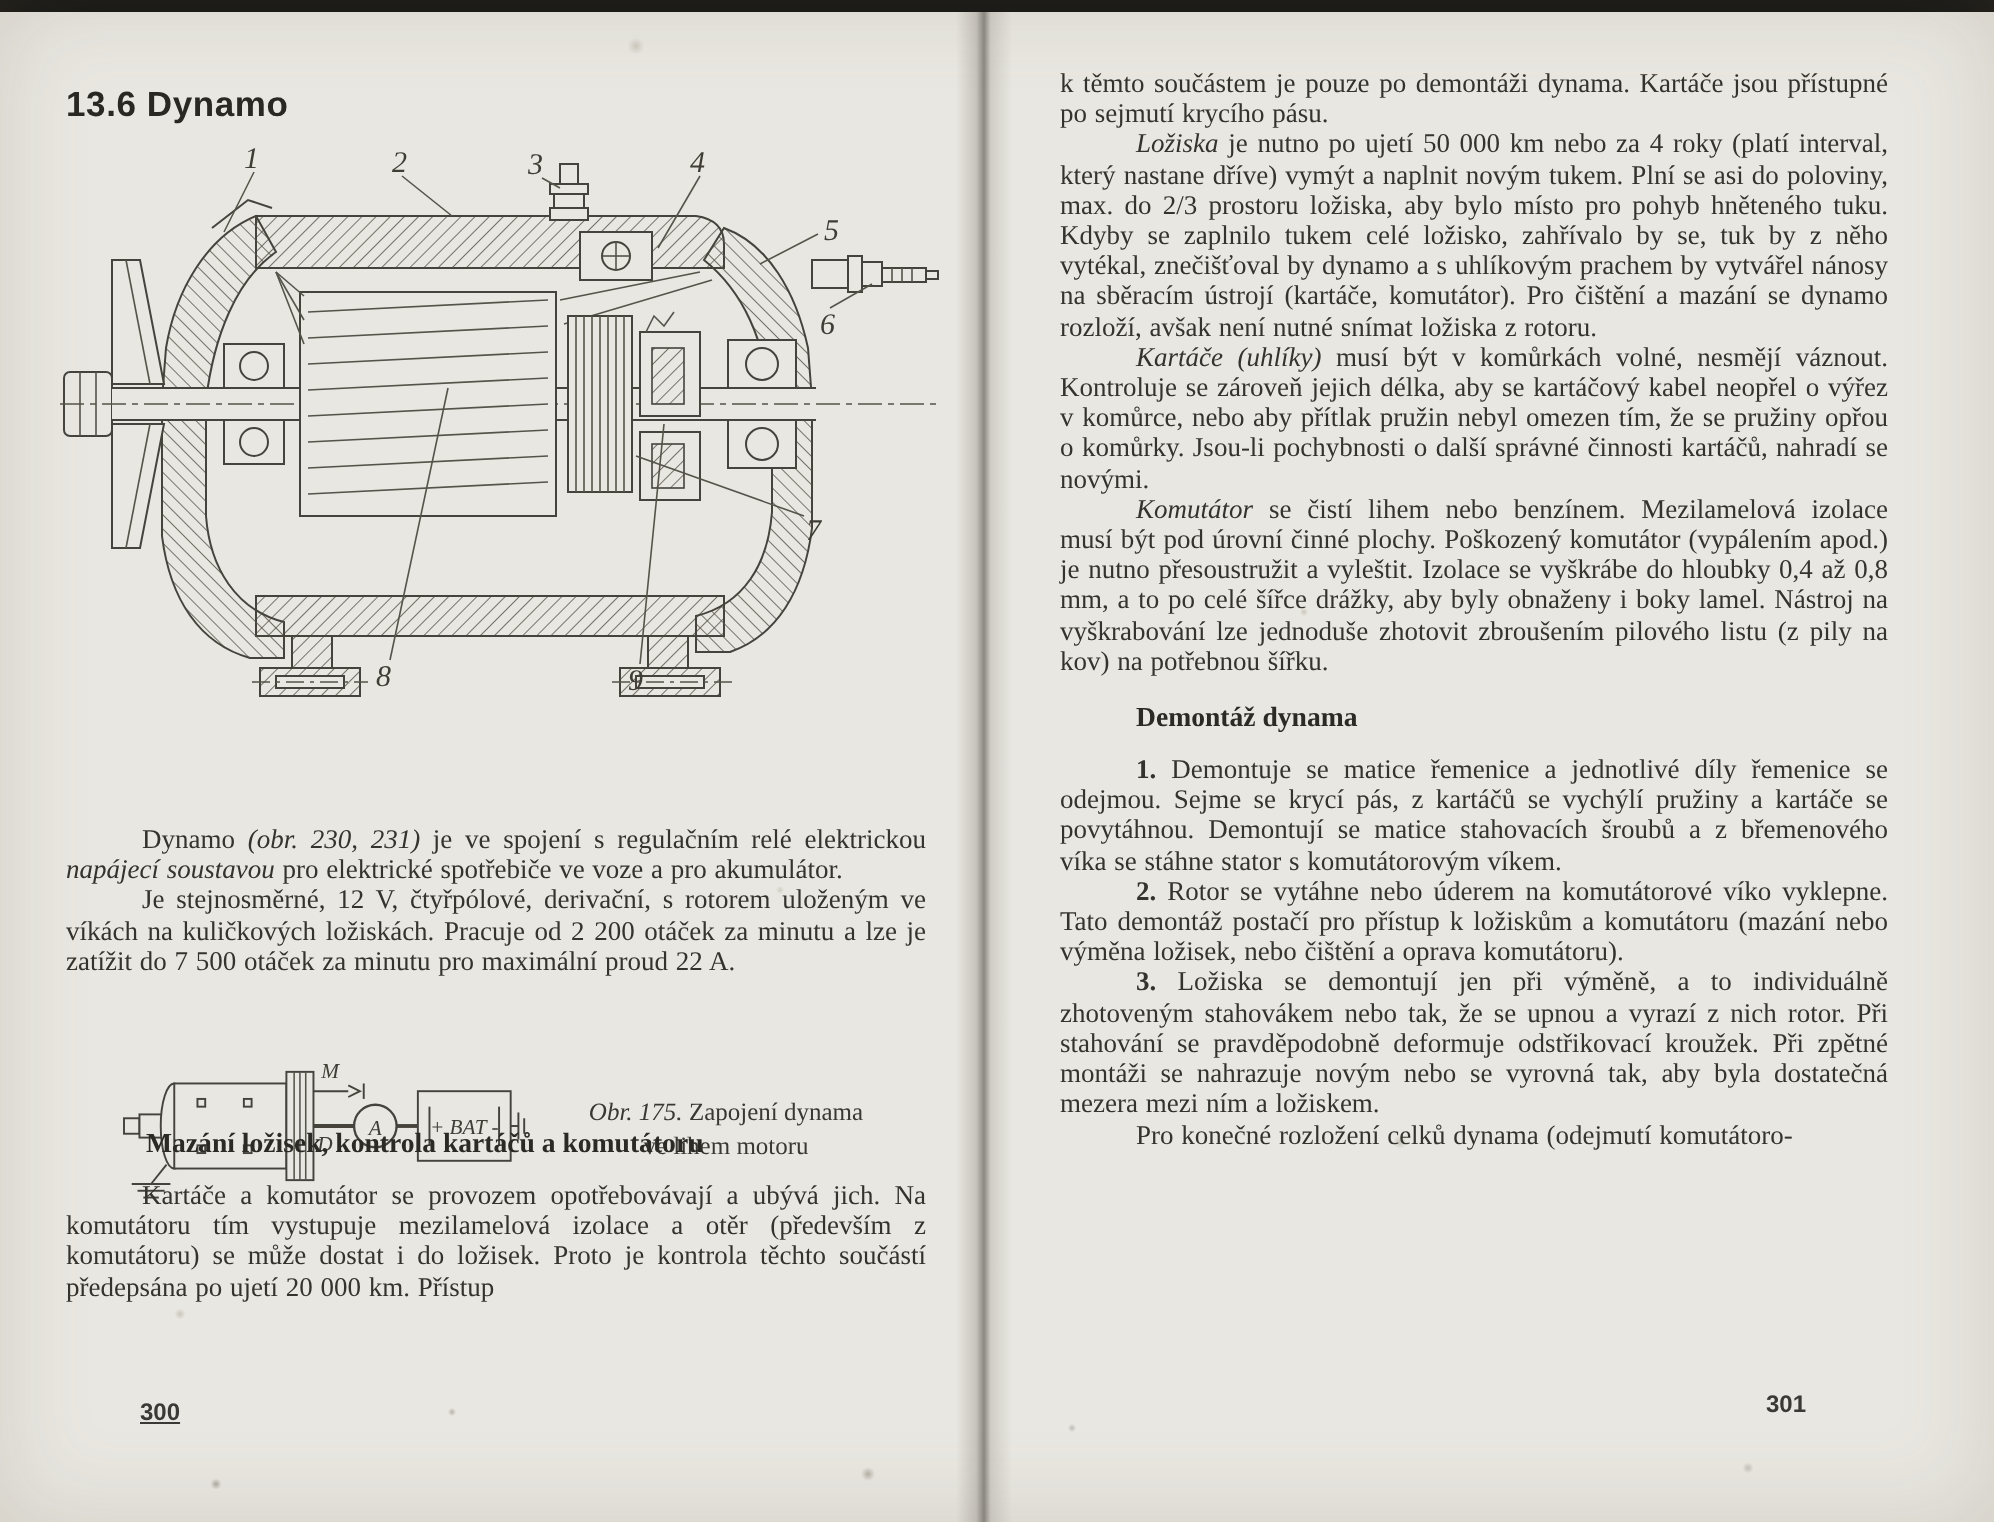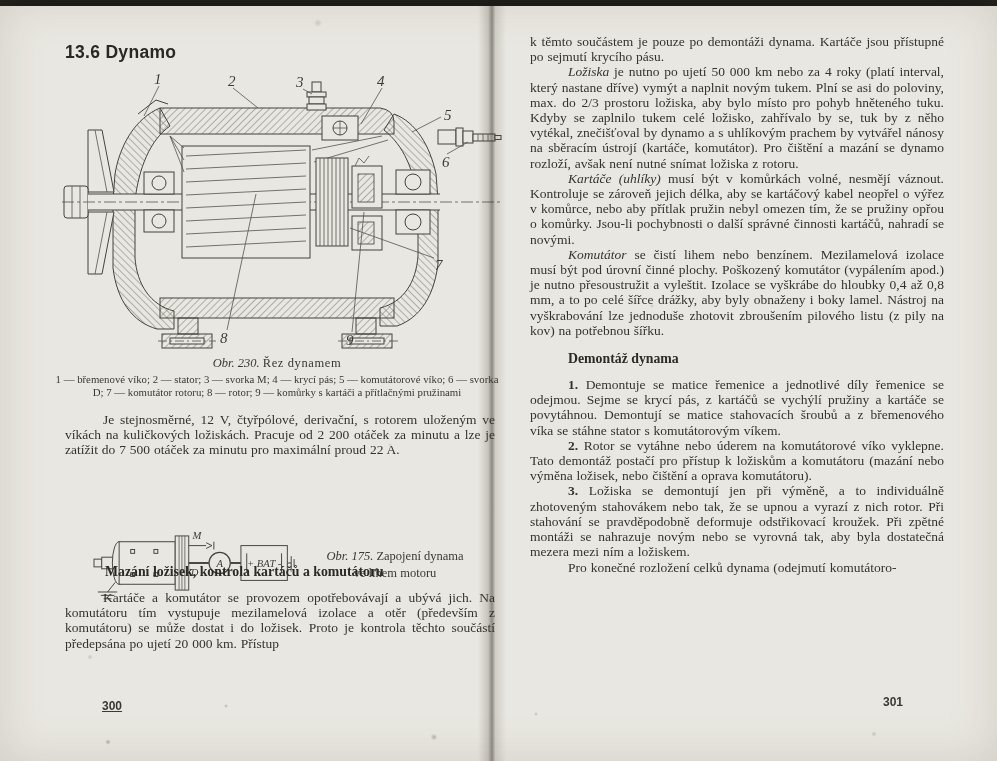--- a/index.html
+++ b/index.html
@@ -21,21 +21,21 @@
     font-family:"Liberation Serif","DejaVu Serif",serif;
     color:#35332d;
   }
   .scan::after{content:"";position:absolute;inset:0;pointer-events:none;
     box-shadow:inset 0 0 46px rgba(118,110,92,.20);}
   .top-strip{position:absolute;left:0;top:0;width:997px;height:6px;background:#151412;}
   .gutter{position:absolute;left:478px;top:6px;width:28px;height:755px;
     background:linear-gradient(90deg, rgba(75,70,60,0) 0%, rgba(75,70,60,.22) 36%,
       rgba(45,42,36,.50) 50%, rgba(75,70,60,.16) 62%, rgba(75,70,60,0) 100%);}
   .page{position:absolute;top:0;height:761px;}
-  .page-left{left:0;width:487px;margin-left:32px;}
+  .page-left{left:0;width:487px;}
   .page-right{left:497px;width:500px;}
 
   h1{position:absolute;left:33px;top:42px;margin:0;
      font-family:"Liberation Sans","DejaVu Sans",sans-serif;
      font-size:17.5px;font-weight:bold;letter-spacing:.3px;color:#2a2823;}
   h2{font-size:13.8px;font-weight:bold;color:#2c2a25;}
 
   p{margin:0;text-indent:38px;text-align:justify;
     font-size:13.5px;line-height:15.2px;word-spacing:.5px;}
   .noindent{text-indent:0;}
@@ -224,28 +224,24 @@
         <text x="236" y="17" class="lbl">3</text>
         <text x="317" y="16" class="lbl">4</text>
         <text x="384" y="50" class="lbl">5</text>
         <text x="382" y="97" class="lbl">6</text>
         <text x="375" y="200" class="lbl">7</text>
         <text x="160" y="273" class="lbl">8</text>
         <text x="286" y="275" class="lbl">9</text>
       </g>
     </svg>
 
-    <div class="cap230">
-      <i>Obr. 230.</i>
-      <span class="ttl">Řez dynamem</span>
-    </div>
-
-    <div class="legend">1 — břemenové víko; 2 — stator; 3 — svorka M; 4 — krycí pás; 5 — komutátorové víko; 6 — svorka D; 7 — komutátor rotoru; 8 — rotor; 9 — komůrky s kartáči a přítlačnými pružinami</div>
+
 
     <div class="tb1">
+      <p><span>Dynamo </span><i>(obr. 230, 231)</i><span> je ve spojení s regulačním relé elektrickou </span><i>napájecí soustavou</i><span> pro elektrické spotřebiče ve voze a pro akumulátor.</span></p>
       <p>Je stejnosměrné, 12 V, čtyřpólové, derivační, s rotorem uloženým ve víkách na kuličkových ložiskách. Pracuje od 2 200 otáček za minutu a lze je zatížit do 7 500 otáček za minutu pro maximální proud 22 A.</p>
     </div>
 
     <svg class="fig231" viewBox="0 0 240 80">
       <g>
         <rect x="30" y="36" width="8" height="8" class="paperfill"></rect>
         <rect x="38" y="34" width="14" height="12" class="paperfill"></rect>
         <ellipse cx="56" cy="40" rx="7" ry="22" class="paperfill"></ellipse>
         <rect x="56" y="18" width="58" height="44" class="paperfill"></rect>
         <rect x="68" y="26" width="4" height="4" class="ln"></rect>

